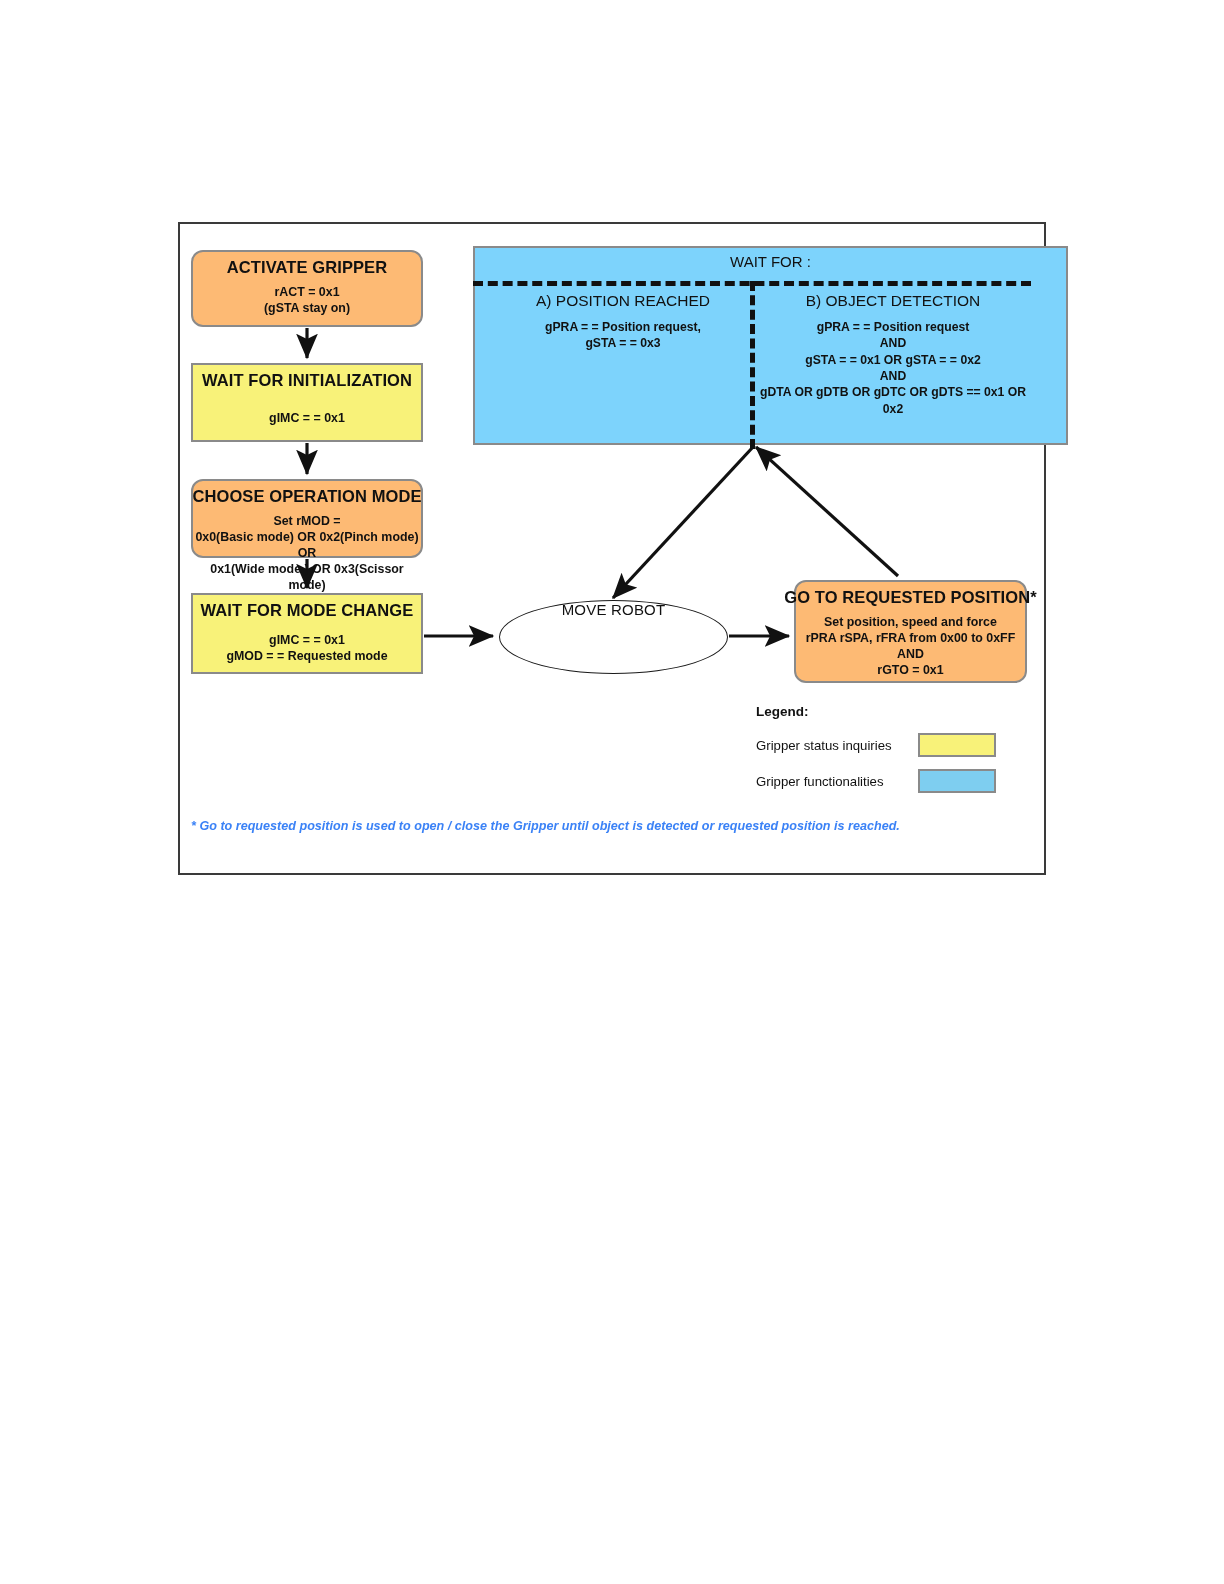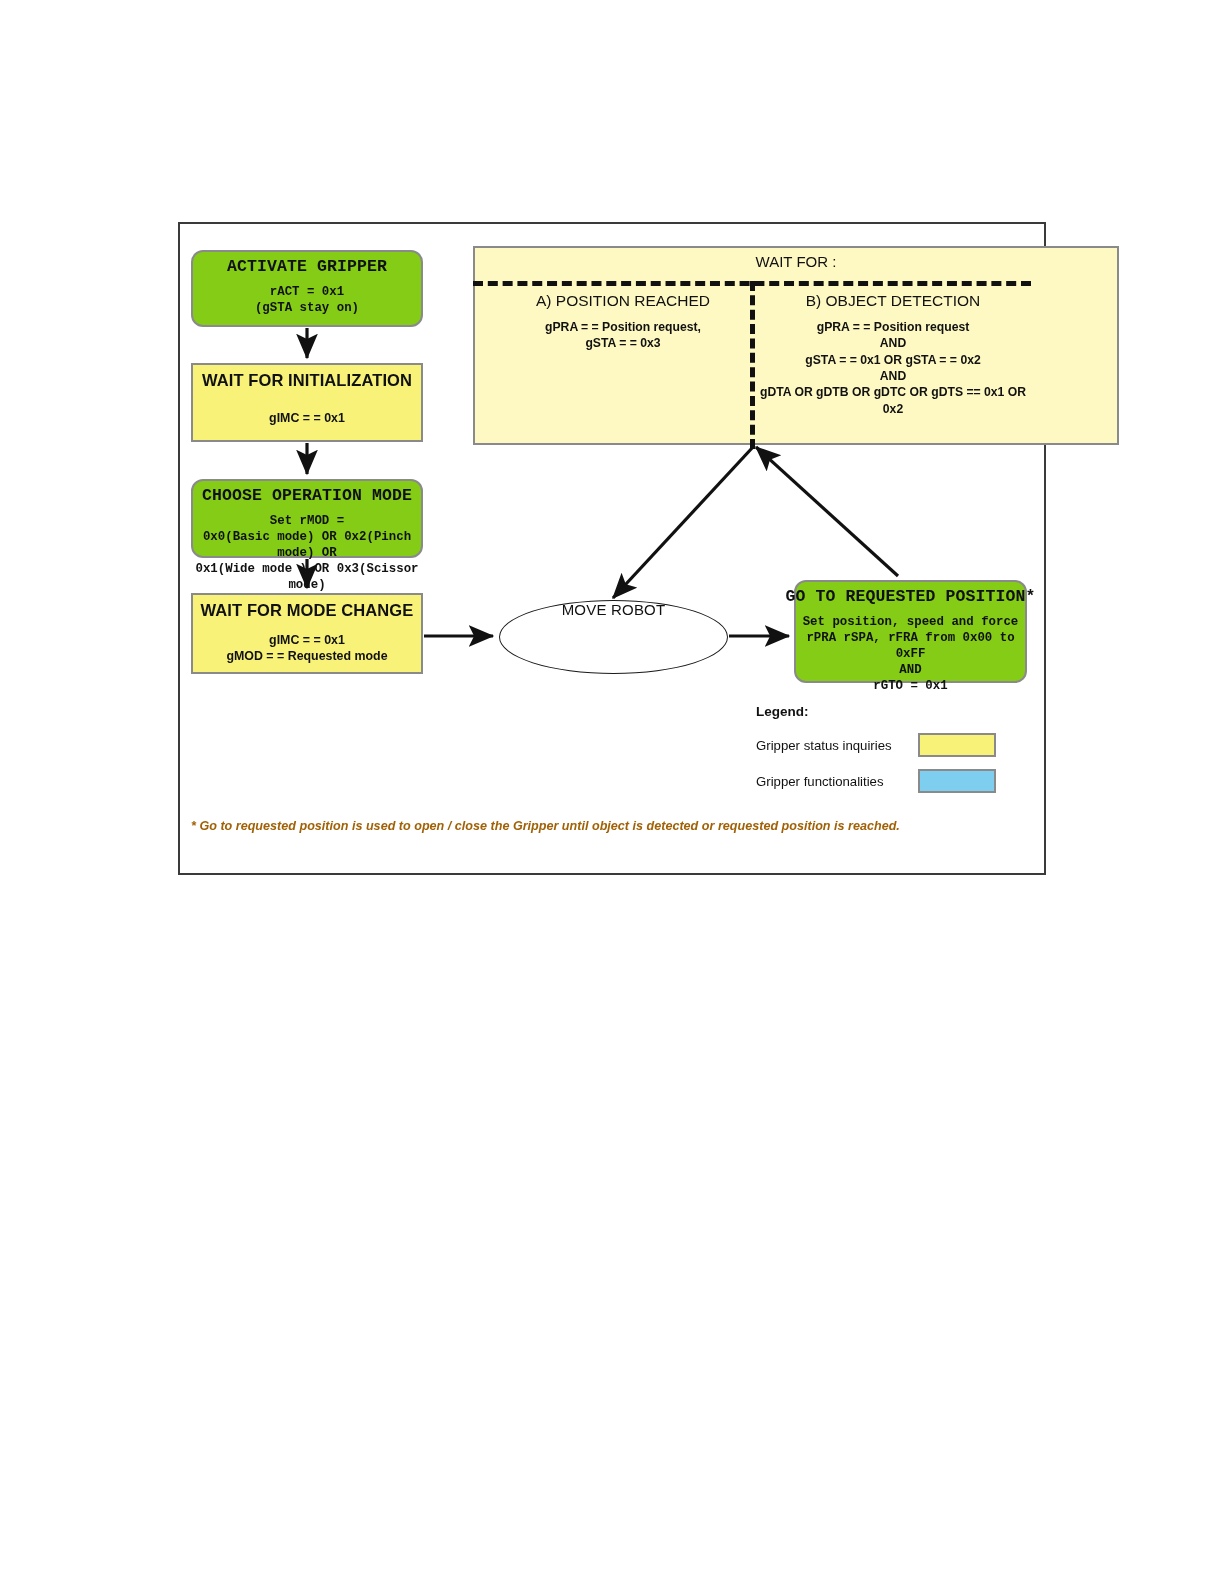--- a/index.html
+++ b/index.html
@@ -33,21 +33,21 @@
     position: absolute;
     box-sizing: border-box;
     border: 2px solid #8a8a8a;
     text-align: center;
     display: flex;
     flex-direction: column;
     align-items: center;
     justify-content: flex-start;
     padding-top: 6px;
   }
-  .node.fn   { background: #84cc16; border-radius: 12px; font-family: Liberation Mono, monospace; }
+  .node.fn   { background: #fdba74; border-radius: 12px; }
   .node.stat { background: #F8F279; border-radius: 0px; }
 
   .node-title {
     font-size: 16.5px;
     font-weight: 600;
     letter-spacing: .1px;
     line-height: 1.15;
     margin-bottom: 7px;
     white-space: nowrap;
   }
@@ -63,25 +63,25 @@
   #node-wait-initialization     { left: 11px;  top: 139px; width: 232px; height: 79px; }
   #node-choose-operation-mode   { left: 11px;  top: 255px; width: 232px; height: 79px; }
   #node-wait-mode-change        { left: 11px;  top: 369px; width: 232px; height: 81px; }
   #node-go-to-requested-position{ left: 614px; top: 356px; width: 233px; height: 103px;}
 
   
   #panel-wait-for {
     position: absolute;
     left: 293px;
     top: 22px;
-    width: 646px;
+    width: 595px;
     height: 199px;
     box-sizing: border-box;
     border: 2px solid #8a8a8a;
-    background: #fef9c3;
+    background: #7dd3fc;
   }
   #panel-wait-for-title {
     position: absolute;
     top: 5px;
     left: 0;
     width: 100%;
     text-align: center;
     font-size: 15px;
     font-weight: 500;
   }
@@ -181,21 +181,21 @@
 
   
   #footnote {
     position: absolute;
     left: 11px;
     top: 595px;
     width: 840px;
     font-size: 12.6px;
     font-style: italic;
     font-weight: 600;
-    color: #a16207;
+    color: #3b82f6;
   }
 </style>
 </head>
 <body>
 
 <div id="diagram-frame">
 
   <svg id="arrow-layer" viewBox="0 0 868 653" width="868" height="653">
     <defs>
       <marker id="arrowhead" markerWidth="9" markerHeight="9" refX="7.6" refY="3.4" orient="auto" markerUnits="strokeWidth">

